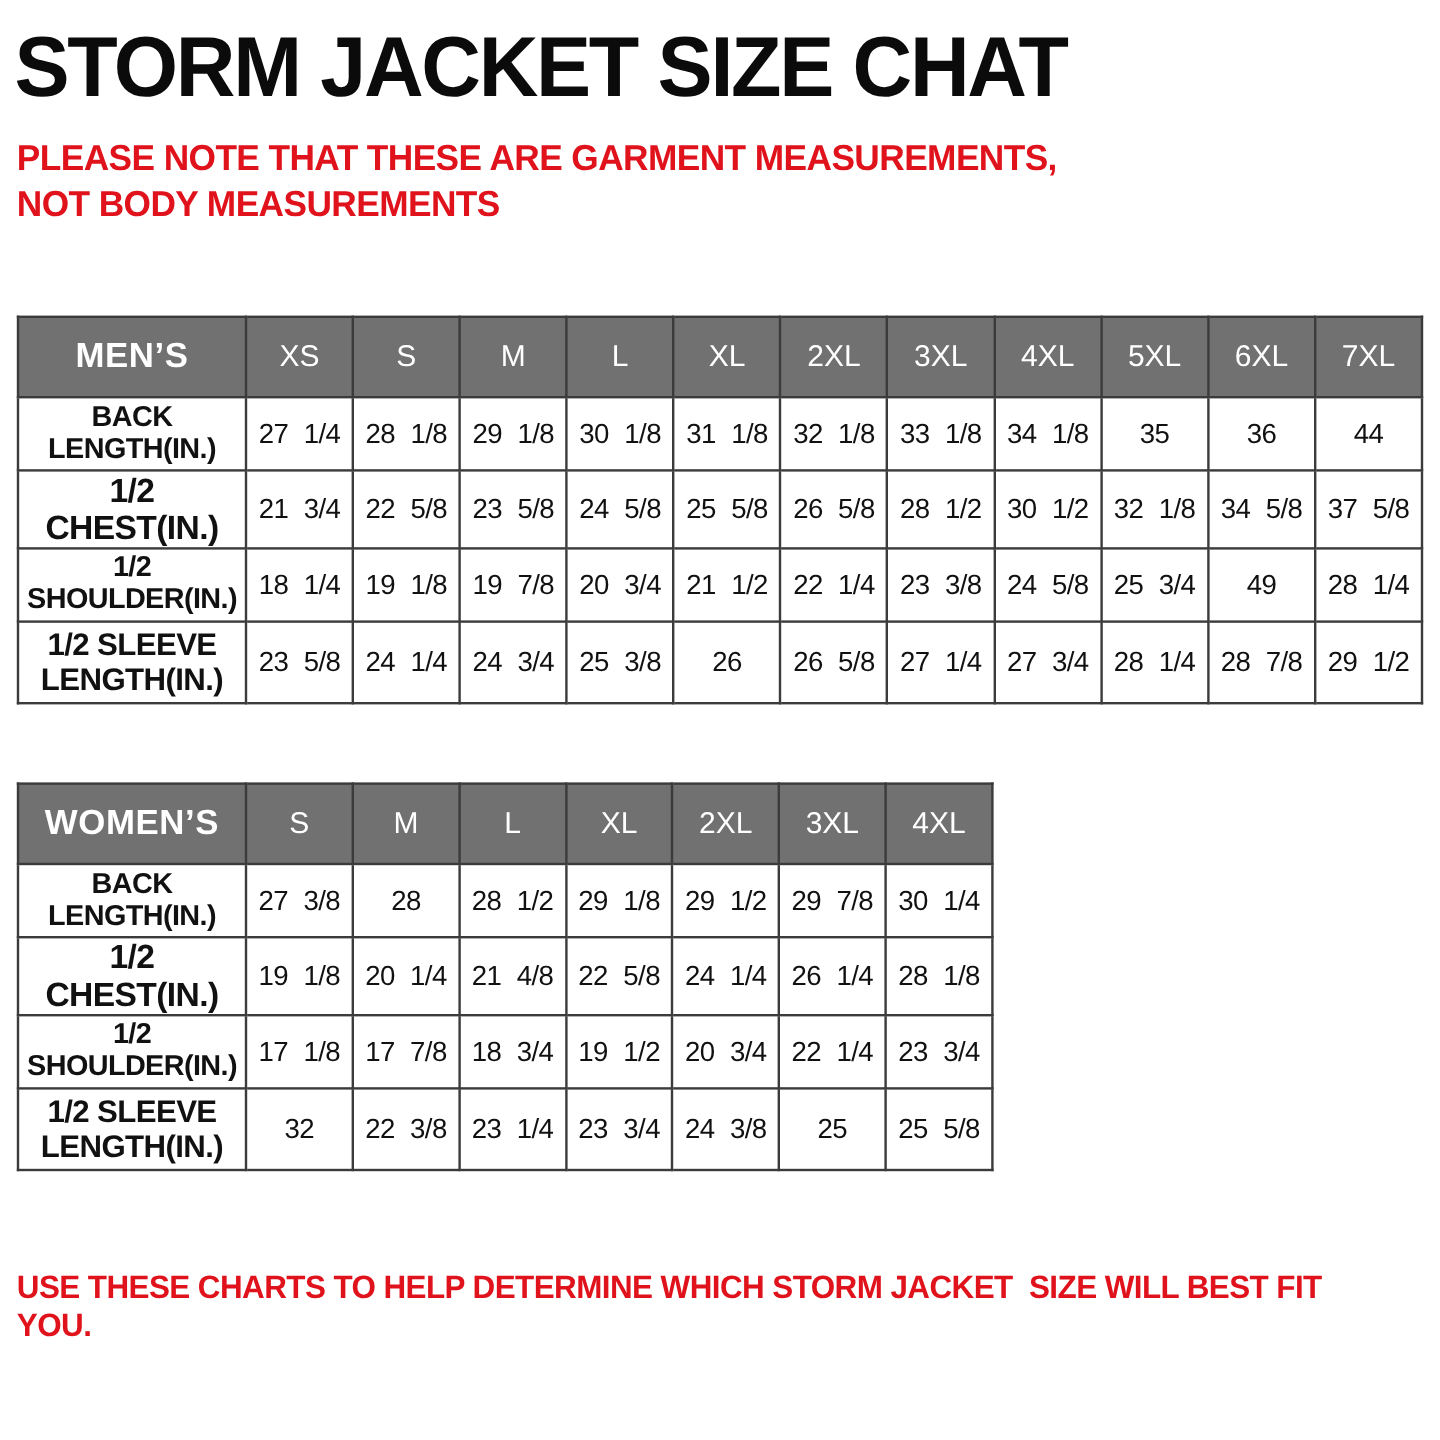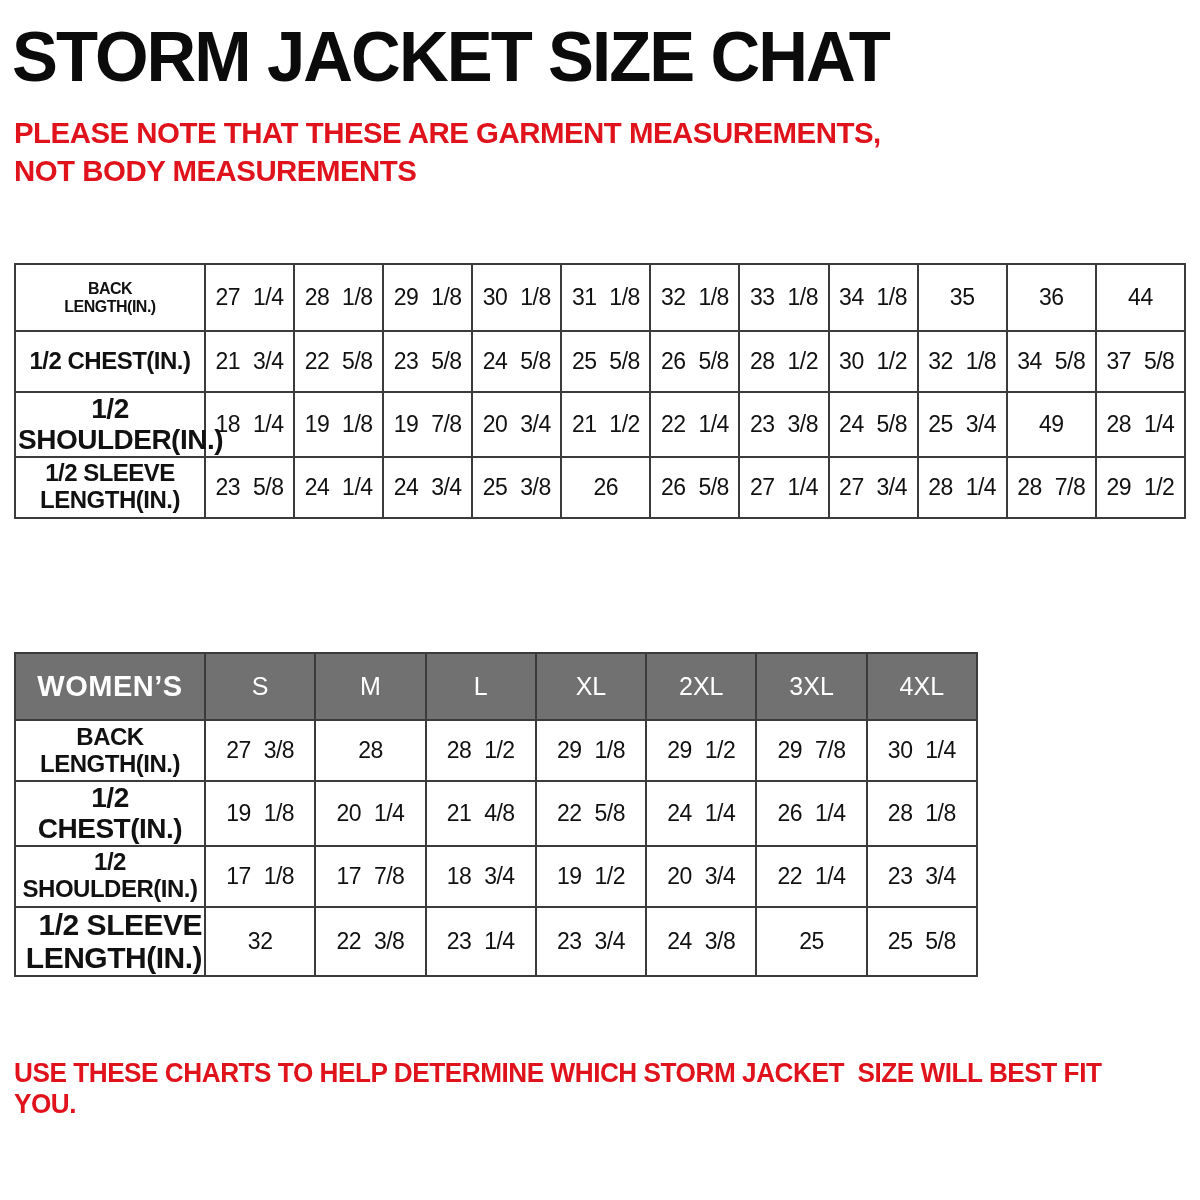--- a/index.html
+++ b/index.html
@@ -33,21 +33,21 @@
   .note-bottom{
     position:absolute;left:14px;top:1058px;width:1170px;
     font-size:27px;letter-spacing:-0.5px;
     transform:scaleX(0.97);transform-origin:left top;
   }
   table.size-table{
     position:absolute;left:14px;border-collapse:collapse;table-layout:fixed;
     background:#fff;
   }
   table.mens{top:263px;width:1172px;}
-  table.womens{top:652px;width:964px;}
+  table.womens{top:652px;width:814px;}
   .size-table th,.size-table td{
     border:2px solid var(--grid-border);
     text-align:center;vertical-align:middle;padding:0 2px;
   }
   .size-table .corner,.size-table .size-head{
     background:var(--header-bg);color:var(--header-text);
     font-weight:normal;
   }
   .size-table .corner{font-size:29px;font-weight:bold;letter-spacing:0.5px;}
   .size-table .size-head{font-size:25px;}
@@ -57,31 +57,45 @@
   .size-table th.row-label{
     font-weight:bold;white-space:pre-line;line-height:1.12;letter-spacing:-0.5px;margin-top:32px;
   }
   .size-table th:first-child{width:190px;}
   .size-table tr{height:61px;}
   .size-table tr:nth-child(1){height:67px;}
   .size-table tr:nth-child(5){height:68px;}
   .size-table tr:nth-child(2) th.row-label{font-size:24px;}
   .size-table tr:nth-child(3) th.row-label{font-size:28px;}
   .size-table tr:nth-child(4) th.row-label{font-size:24px;}
-  .size-table tr:nth-child(5) th.row-label{font-size:30px;text-align:right;}
+  .size-table tr:nth-child(5) th.row-label{font-size:26px;}
 </style>
 </head>
 <body>
 
 <h1 class="page-title">STORM JACKET SIZE CHAT</h1>
 
 <p class="note note-top">PLEASE NOTE THAT THESE ARE GARMENT MEASUREMENTS, NOT BODY MEASUREMENTS</p>
 
 <table class="size-table mens">
   <tbody>
+    <tr>
+      <th class="corner">MEN’S</th>
+    <th class="size-head">XS</th>
+        <th class="size-head">S</th>
+        <th class="size-head">M</th>
+        <th class="size-head">L</th>
+        <th class="size-head">XL</th>
+        <th class="size-head">2XL</th>
+        <th class="size-head">3XL</th>
+        <th class="size-head">4XL</th>
+        <th class="size-head">5XL</th>
+        <th class="size-head">6XL</th>
+        <th class="size-head">7XL</th>
+      </tr>
   <tr>
         <th class="row-label">BACK
 LENGTH(IN.)</th>
         <td>27 1/4</td>
         <td>28 1/8</td>
         <td>29 1/8</td>
         <td>30 1/8</td>
         <td>31 1/8</td>
         <td>32 1/8</td>
         <td>33 1/8</td>

